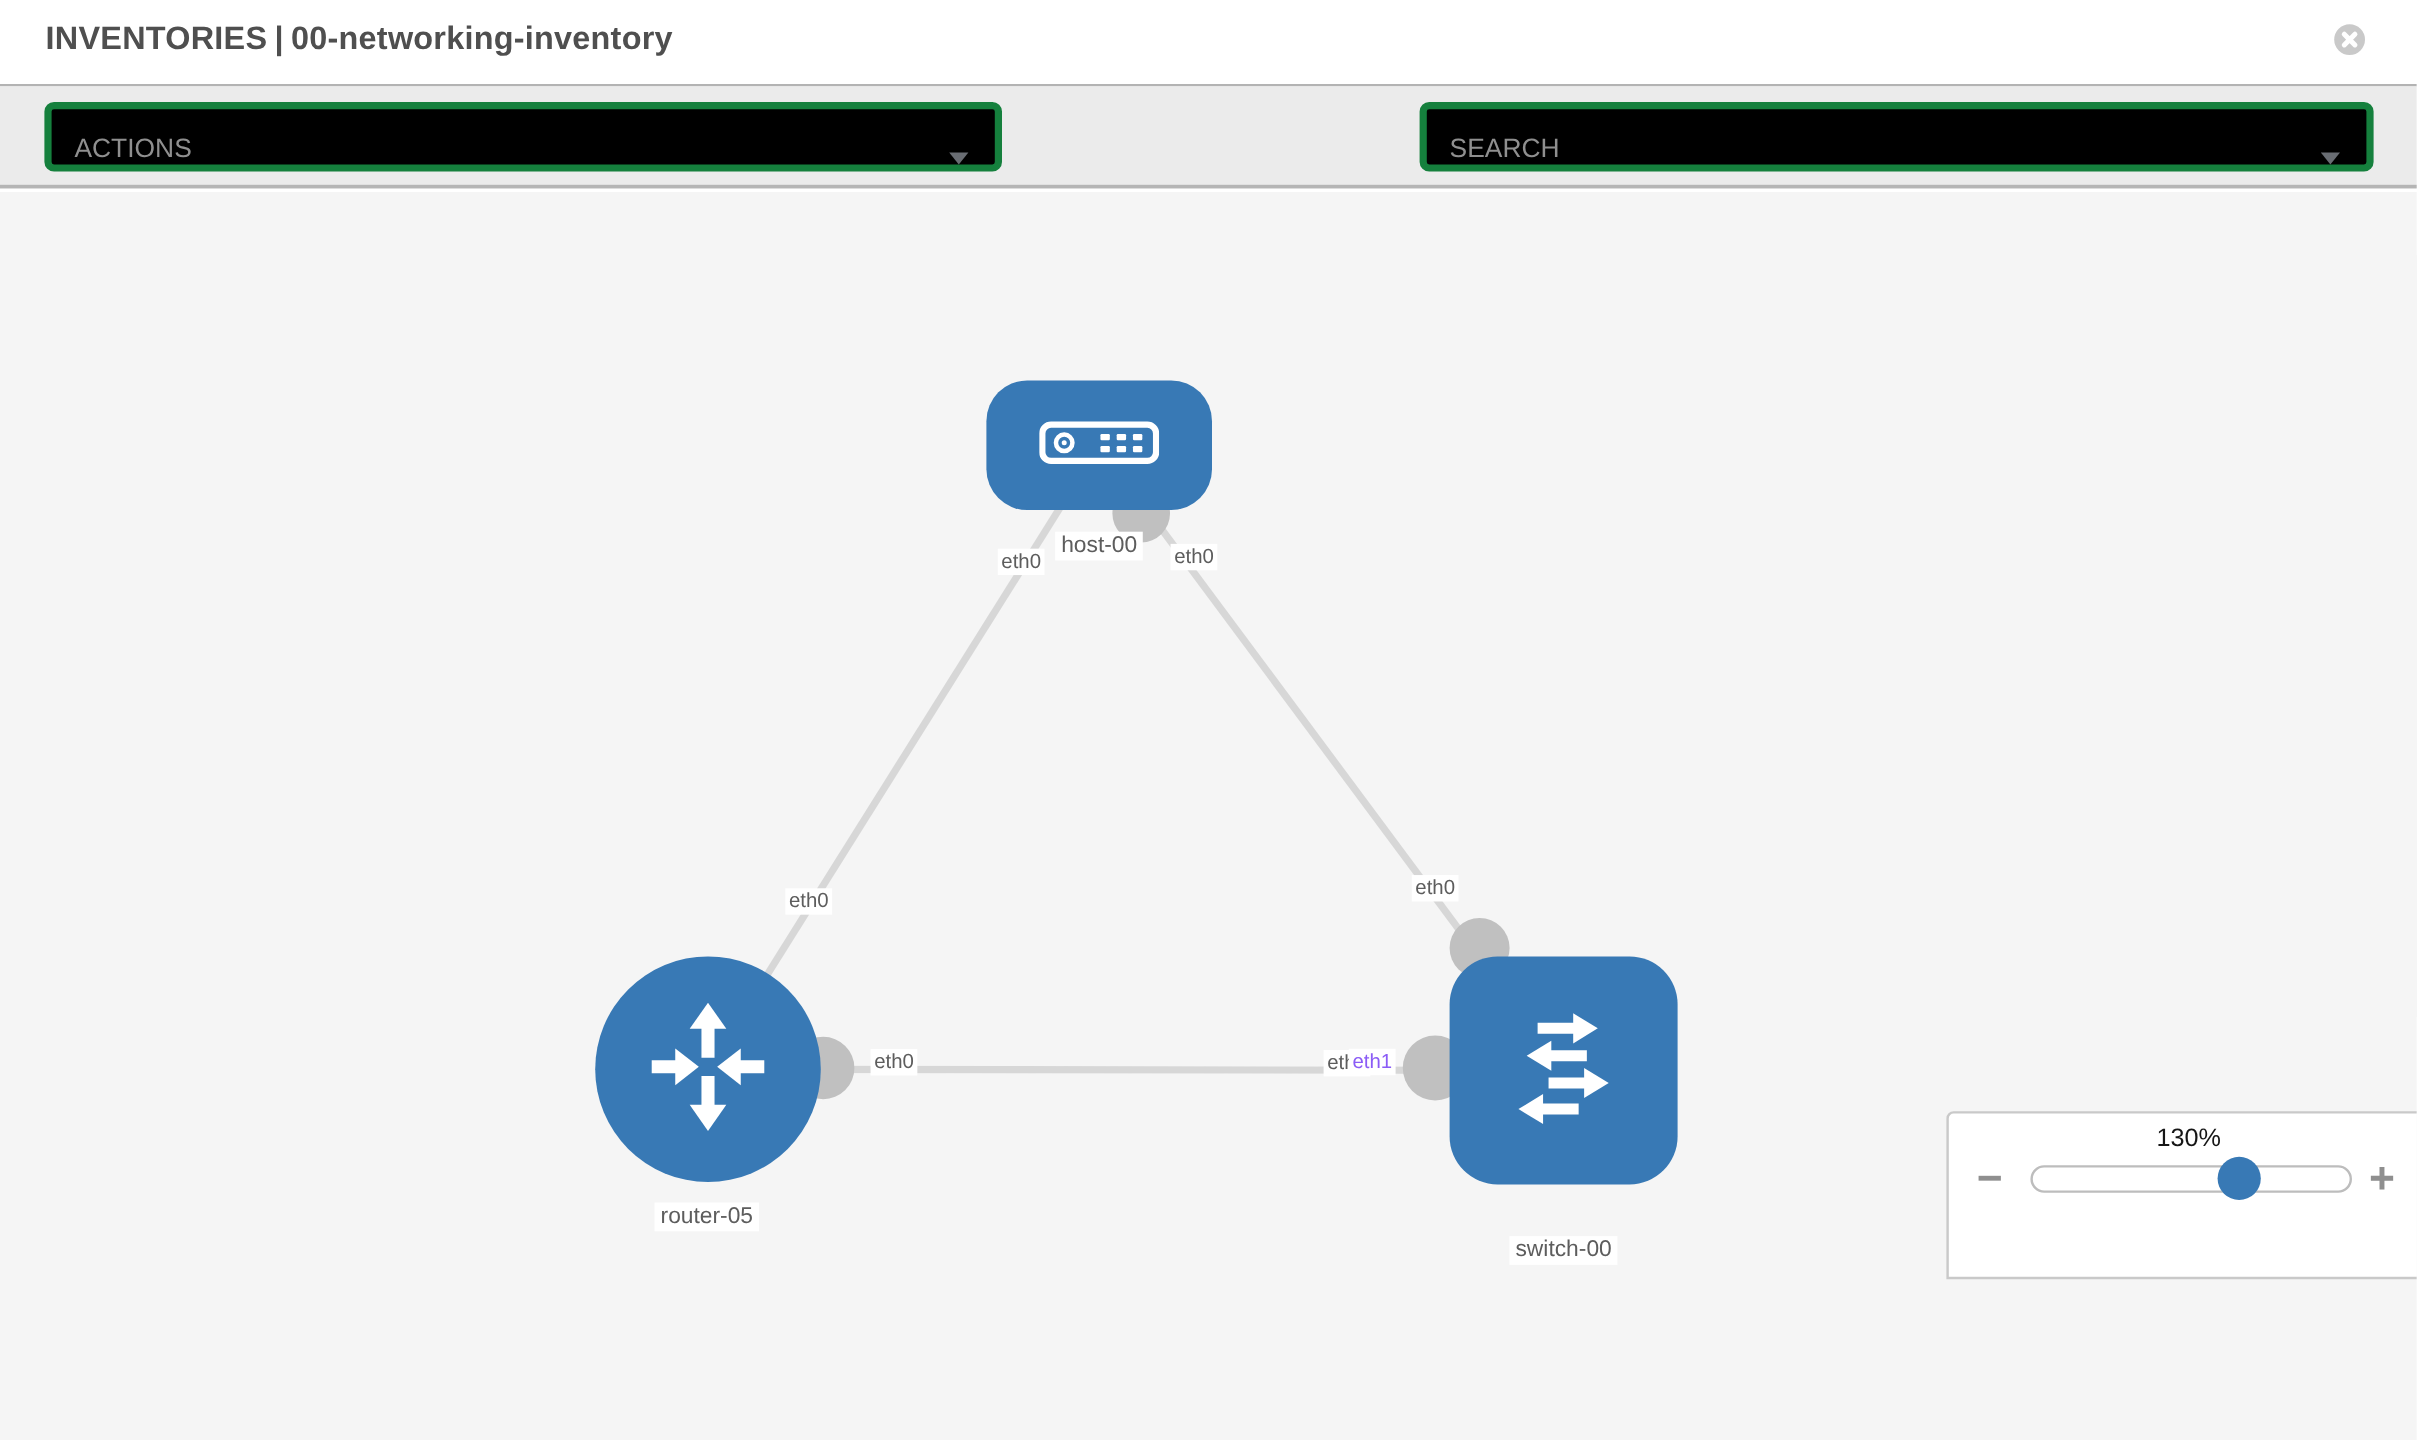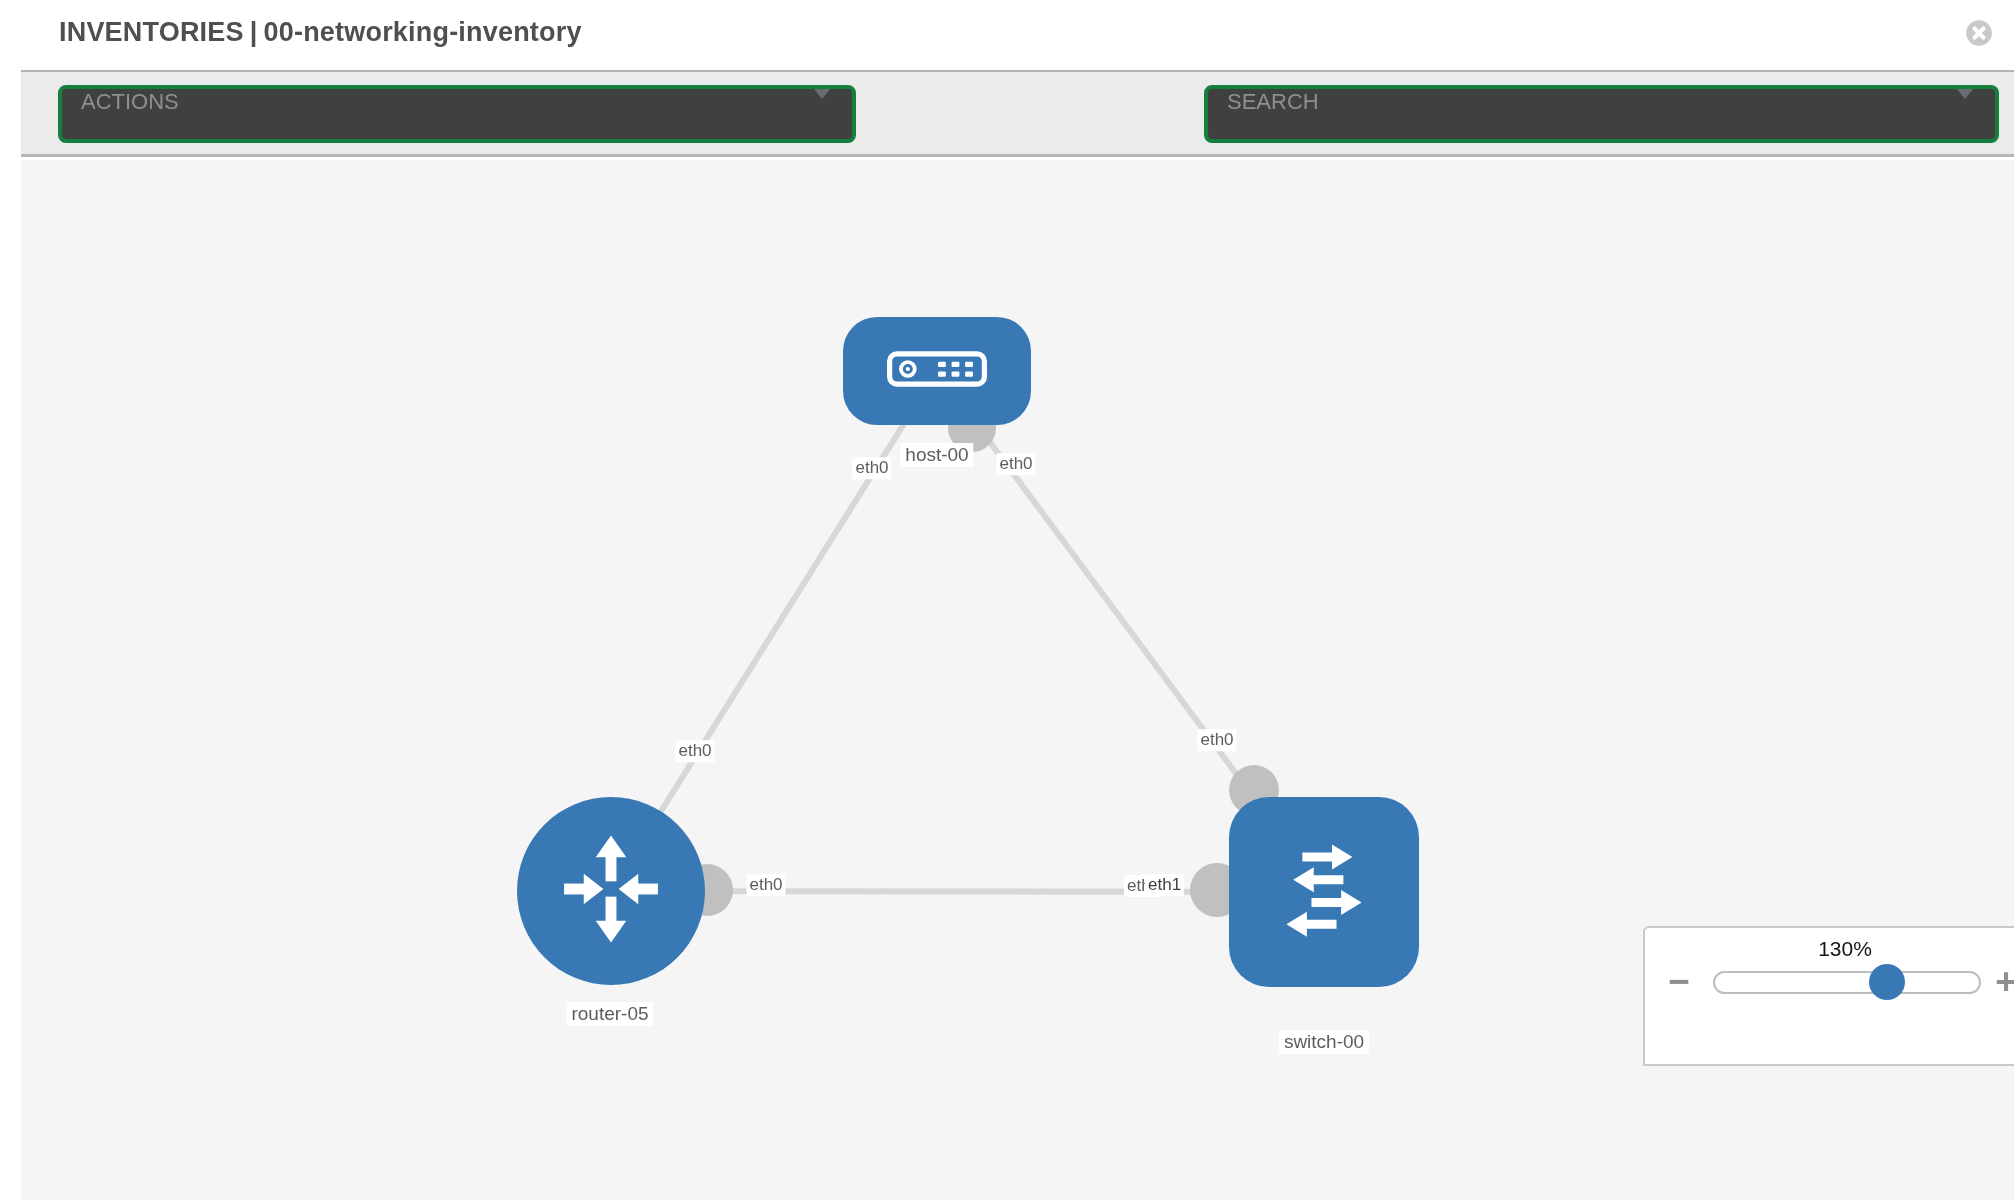--- a/index.html
+++ b/index.html
@@ -1,34 +1,34 @@
 <!DOCTYPE html>
 <html><head>
 <meta charset="utf-8">
 <style>
   * { margin:0; padding:0; box-sizing:border-box; }
   html,body { width:2014px; height:1200px; overflow:hidden; background:#fff;
               font-family:"Liberation Sans", sans-serif; }
-  .screen { position:relative; width:1912px; height:1200px; background:#fff;margin-left:21px; }
+  .screen { position:relative; width:1912px; height:1200px; background:#fff; }
 
   
   .header { position:absolute; left:0; top:0; width:2014px; height:72px;
             background:#fff; border-bottom:2px solid #b3b3b3; }
   .page-title { position:absolute; left:38px; top:17px; font-size:27px; font-weight:700;
                 color:#4f4f4f; letter-spacing:0.2px; white-space:nowrap; }
   .page-title .sep { padding:0 6px; }
   .close-btn { position:absolute; left:1944px; top:19px; width:28px; height:28px;
                border:none; background:transparent; cursor:pointer; padding:0; }
 
   
   .toolbar { position:absolute; left:0; top:72px; width:2014px; height:85px;
              background:#ebebeb; border-bottom:3px solid #b5b5b5; }
-  .select-box { position:absolute; top:13px; height:58px; background:#404040;
-                border:4px solid #15803d; border-radius:8px; display:flex;
-                align-items:flex-start; padding:0 22px 0 19px; cursor:pointer; }
+  .select-box { position:absolute; top:13px; height:58px; background:#000000;
+                border:6px solid #15803d; border-radius:8px; display:flex;
+                align-items:flex-end; padding:0 22px 0 19px; cursor:pointer; }
   .select-box .ph { font-size:22px; color:#8f8f8f; flex:1; }
   .caret { width:0; height:0; border-left:8px solid transparent;
            border-right:8px solid transparent; border-top:10px solid #696d73; }
   .actions-box { left:37px;  width:798px; }
   .search-box  { left:1183px; width:795px;gap:28px; }
   .tool-btn { position:absolute; top:96px; width:38px; height:38px; border:none;
               background:transparent; cursor:pointer; padding:0; }
   .tool-btn svg { display:block; }
   .wrench-btn { left:1047px; top:95px; }
   .key-btn    { left:1115px; top:95px; }
@@ -52,21 +52,21 @@
   .lab-router     { left:589px;  top:854px; }
   .lab-switch     { left:1303px; top:882px; }
   .if-host-l      { left:851px;  top:308px; }
   .if-host-r      { left:995px;  top:304px; }
   .if-hr-mid      { left:674px;  top:591px; }
   .if-hs-mid      { left:1196px; top:580px; }
   .if-router-port { left:745px;  top:725px; }
   .if-stack { position:absolute; z-index:3; left:1103px; top:714px; width:70px; height:24px; }
   .if-stack .under { position:absolute; left:0;  top:1px; background:#fff; color:#5d5d5d;
                      font-size:17px; padding:1px 3px; }
-  .if-stack .over  { position:absolute; left:21px; top:0; background:#fff; color:#404040;
+  .if-stack .over  { position:absolute; left:21px; top:0; background:#fff; color:#8b5cf6;
                      font-size:17px; padding:1px 3px; }
 
   
   .zoom-panel { position:absolute; z-index:4; left:1622px; top:766px; width:400px;
                 height:140px; background:#fff; border:2px solid #c9c9c9;
                 border-radius:6px 0 0 0; }
   .zoom-level { position:absolute; left:0; top:9px; width:400px; text-align:center;
                 font-size:21px; color:#161616; }
   .zoom-out-btn, .zoom-in-btn { position:absolute; top:32px; width:40px; height:44px;
                 border:none; background:transparent; color:#8f8f8f; font-size:37px;

